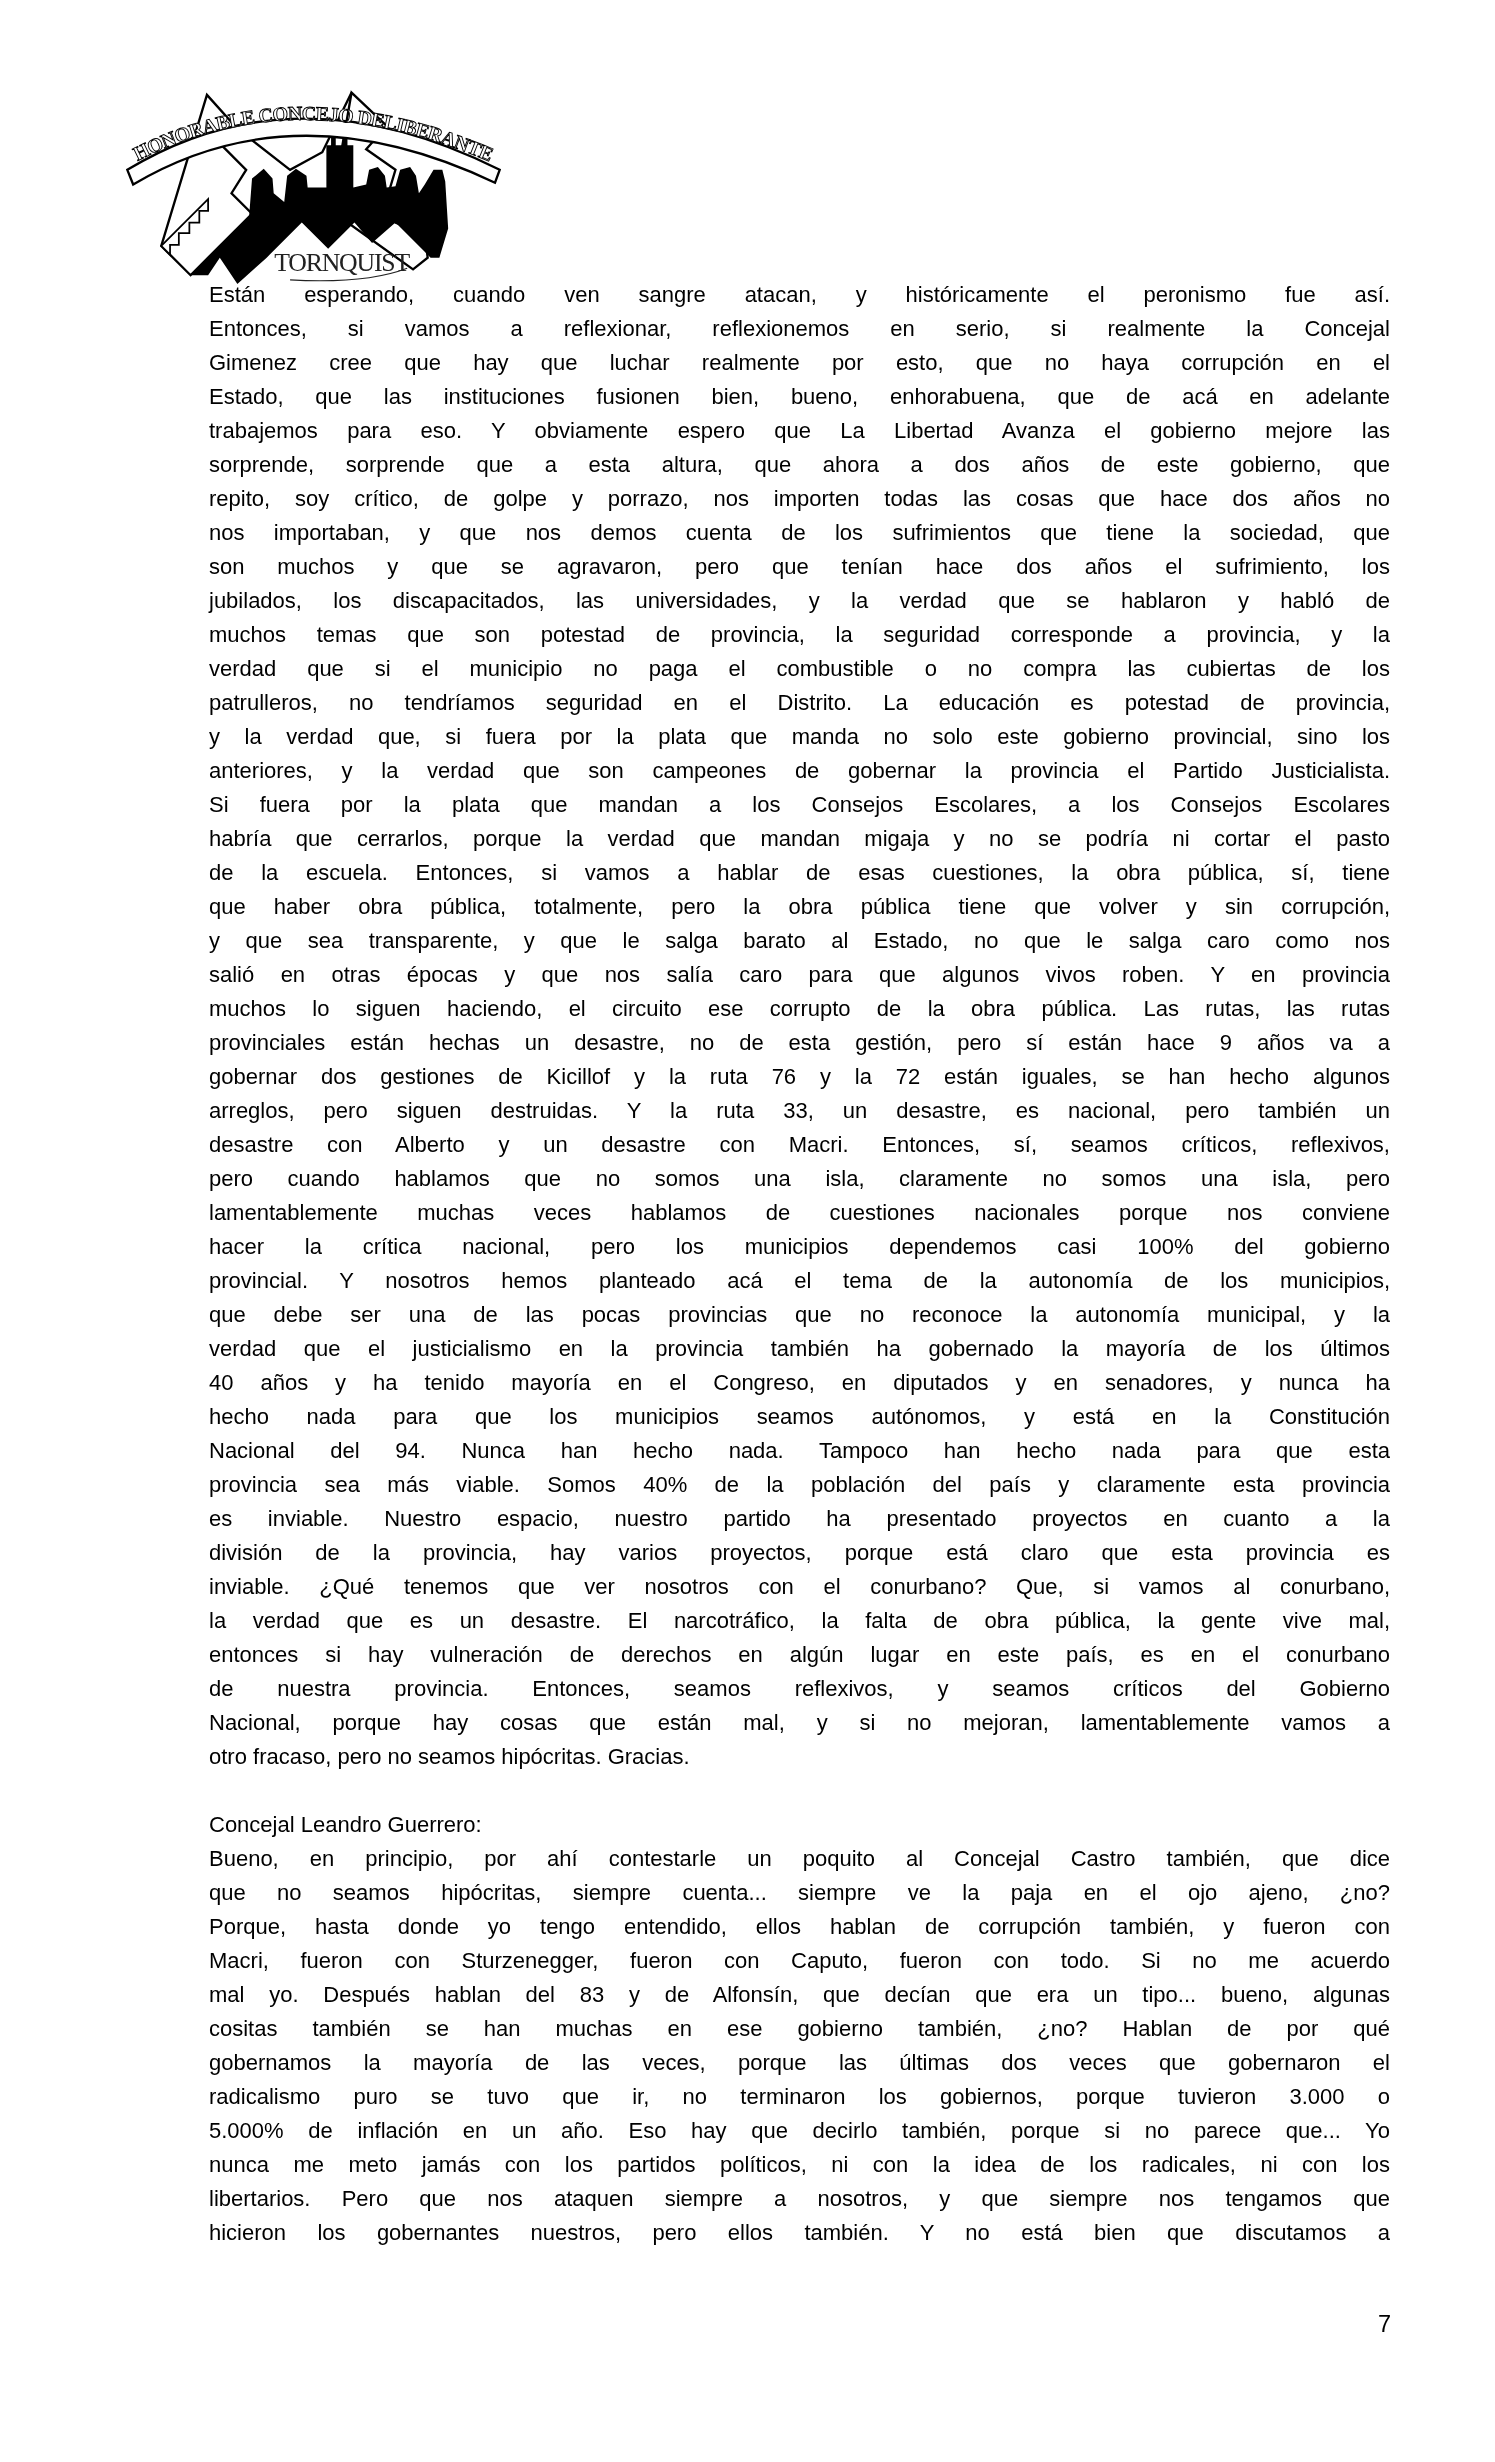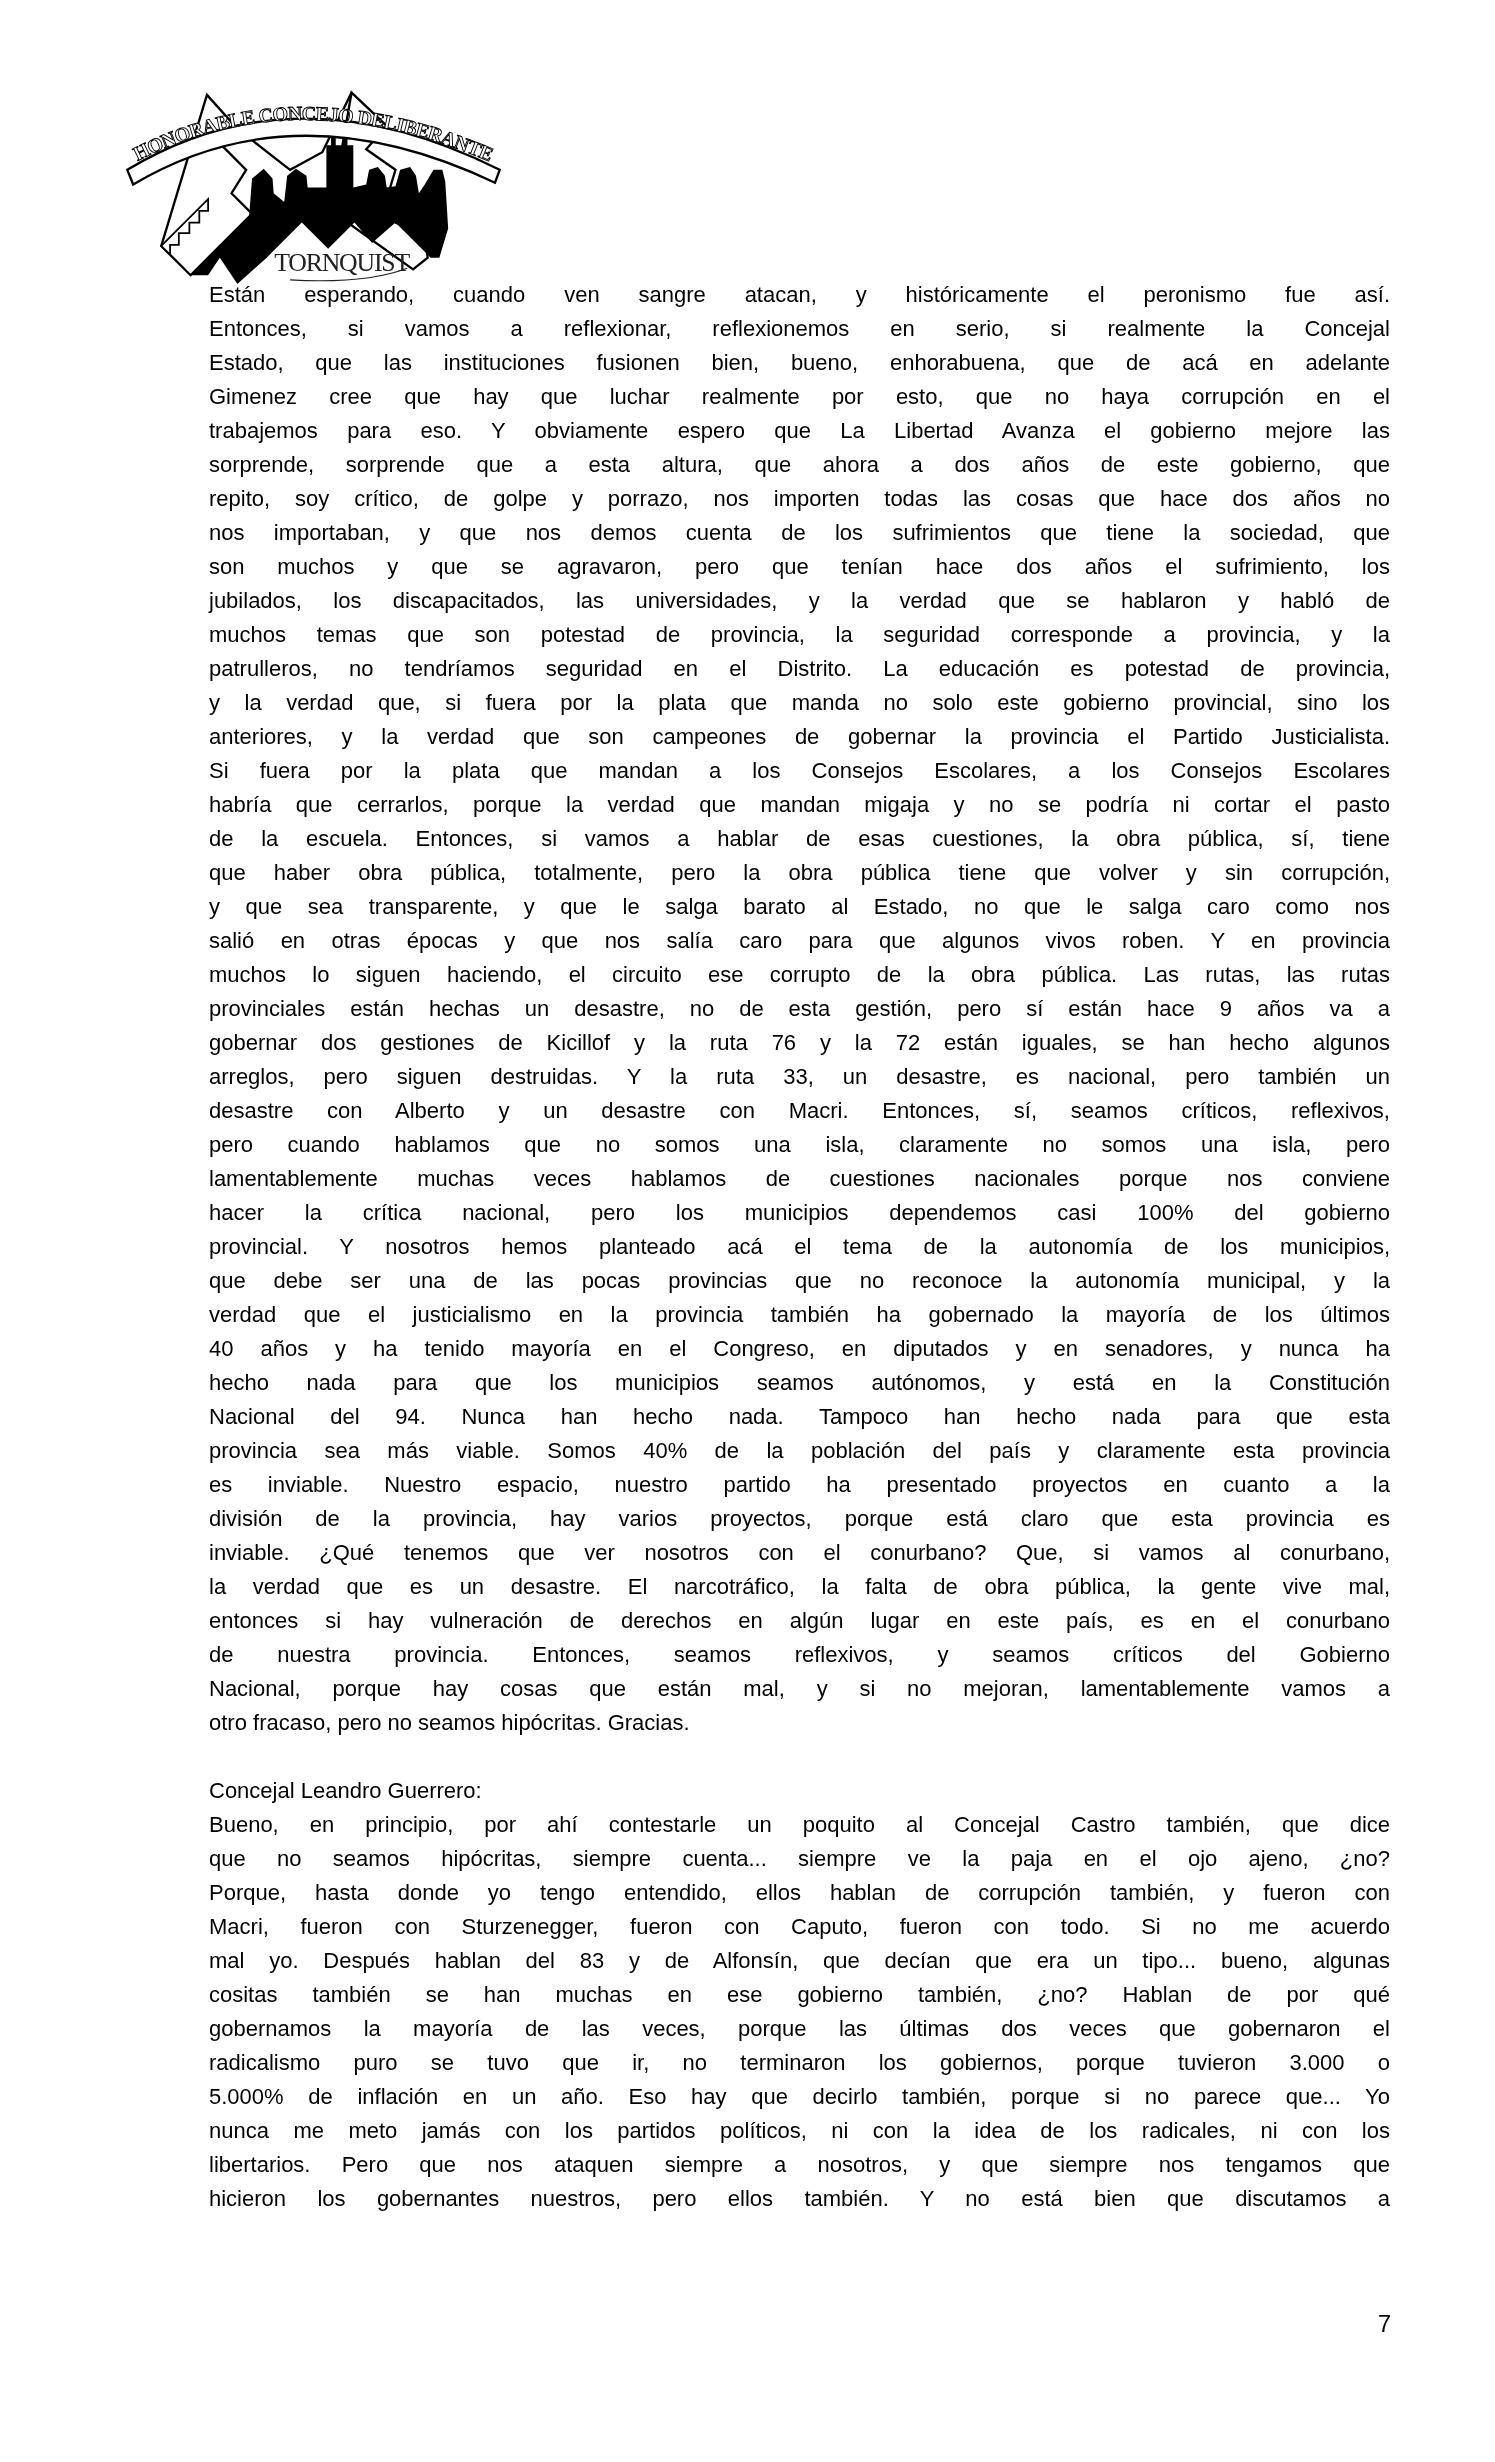--- a/index.html
+++ b/index.html
@@ -43,29 +43,30 @@
     </text>
 
     <text x="378" y="322" text-anchor="middle" font-family="'Liberation Serif', serif" font-size="44" fill="#222" letter-spacing="-2">TORNQUIST</text>
     <path d="M 290 338 Q 420 345 490 318" fill="none" stroke="#222" stroke-width="2"></path>
   </svg>
 
   <div id="body-text">
       <div>
         <div class="line">Están esperando, cuando ven sangre atacan, y históricamente el peronismo fue así.</div>
         <div class="line">Entonces, si vamos a reflexionar, reflexionemos en serio, si realmente la Concejal</div>
+        <div class="line">Gimenez cree que hay que luchar realmente por esto, que no haya corrupción en el</div>
         <div class="line">Estado, que las instituciones fusionen bien, bueno, enhorabuena, que de acá en adelante</div>
-        <div class="line">Gimenez cree que hay que luchar realmente por esto, que no haya corrupción en el</div>
         <div class="line">trabajemos para eso. Y obviamente espero que La Libertad Avanza el gobierno mejore las</div>
         <div class="line">sorprende, sorprende que a esta altura, que ahora a dos años de este gobierno, que</div>
         <div class="line">repito, soy crítico, de golpe y porrazo, nos importen todas las cosas que hace dos años no</div>
         <div class="line">nos importaban, y que nos demos cuenta de los sufrimientos que tiene la sociedad, que</div>
         <div class="line">son muchos y que se agravaron, pero que tenían hace dos años el sufrimiento, los</div>
         <div class="line">jubilados, los discapacitados, las universidades, y la verdad que se hablaron y habló de</div>
         <div class="line">muchos temas que son potestad de provincia, la seguridad corresponde a provincia, y la</div>
+        <div class="line">verdad que si el municipio no paga el combustible o no compra las cubiertas de los</div>
         <div class="line">patrulleros, no tendríamos seguridad en el Distrito. La educación es potestad de provincia,</div>
         <div class="line">y la verdad que, si fuera por la plata que manda no solo este gobierno provincial, sino los</div>
         <div class="line">anteriores, y la verdad que son campeones de gobernar la provincia el Partido Justicialista.</div>
         <div class="line">Si fuera por la plata que mandan a los Consejos Escolares, a los Consejos Escolares</div>
         <div class="line">habría que cerrarlos, porque la verdad que mandan migaja y no se podría ni cortar el pasto</div>
         <div class="line">de la escuela. Entonces, si vamos a hablar de esas cuestiones, la obra pública, sí, tiene</div>
         <div class="line">que haber obra pública, totalmente, pero la obra pública tiene que volver y sin corrupción,</div>
         <div class="line">y que sea transparente, y que le salga barato al Estado, no que le salga caro como nos</div>
         <div class="line">salió en otras épocas y que nos salía caro para que algunos vivos roben. Y en provincia</div>
         <div class="line">muchos lo siguen haciendo, el circuito ese corrupto de la obra pública. Las rutas, las rutas</div>

